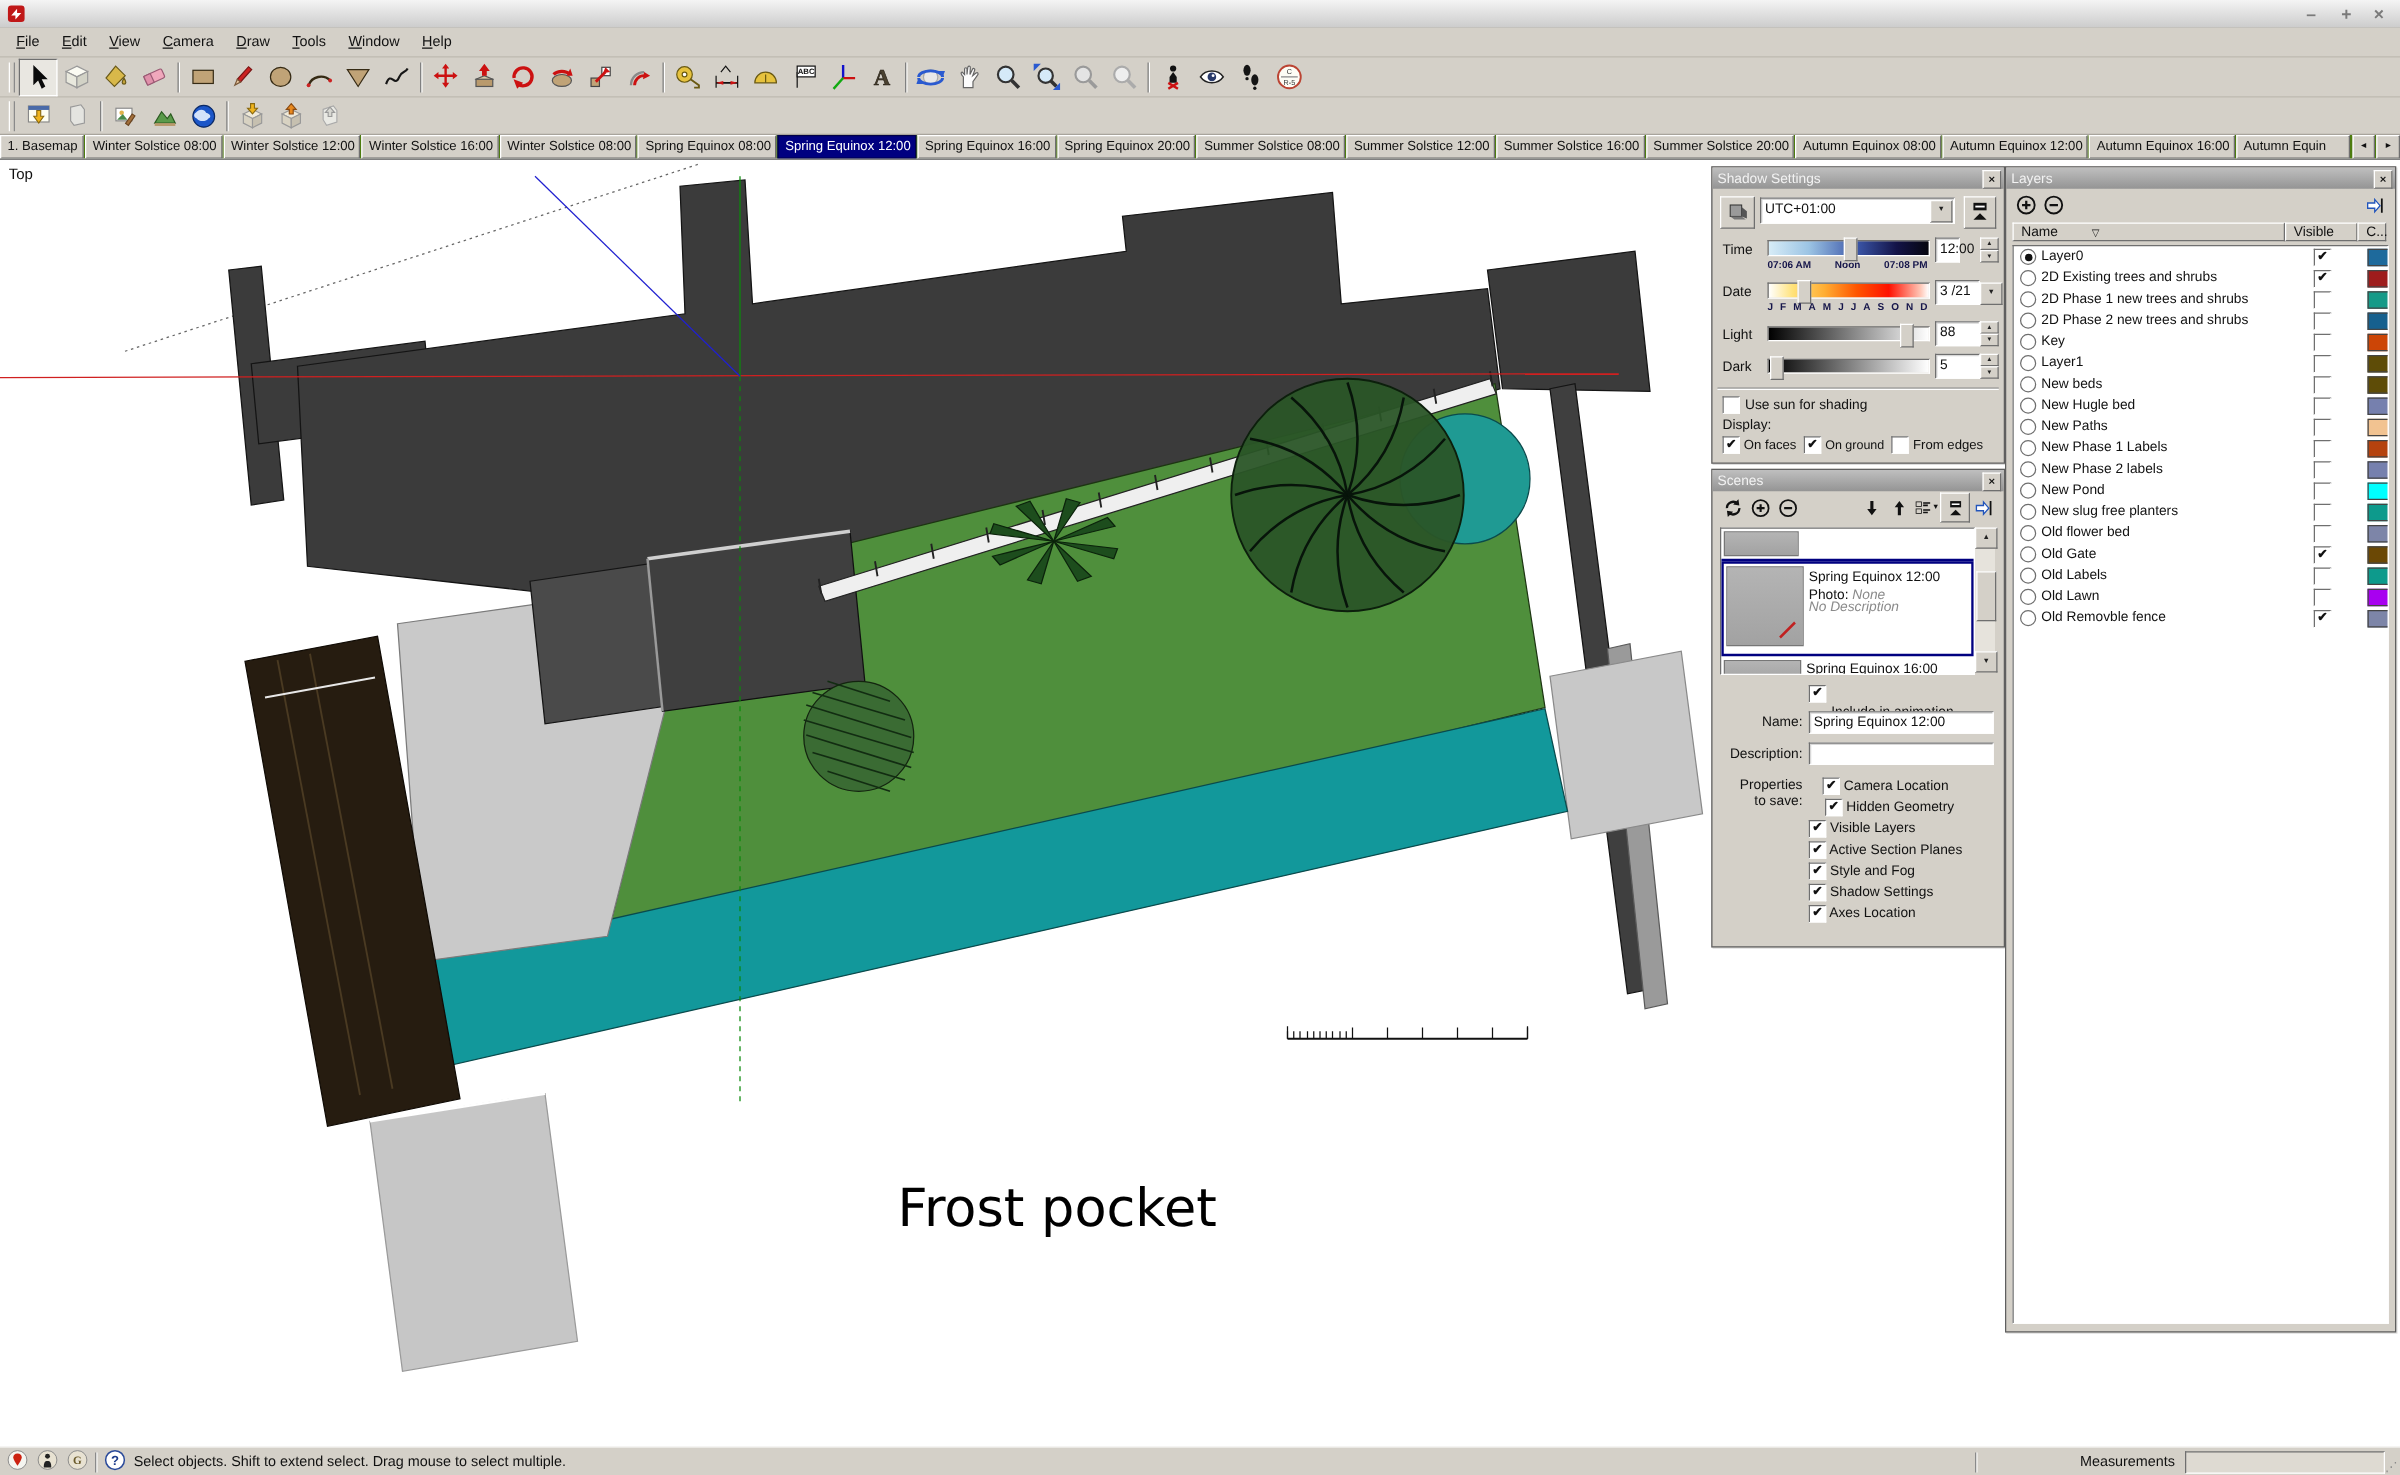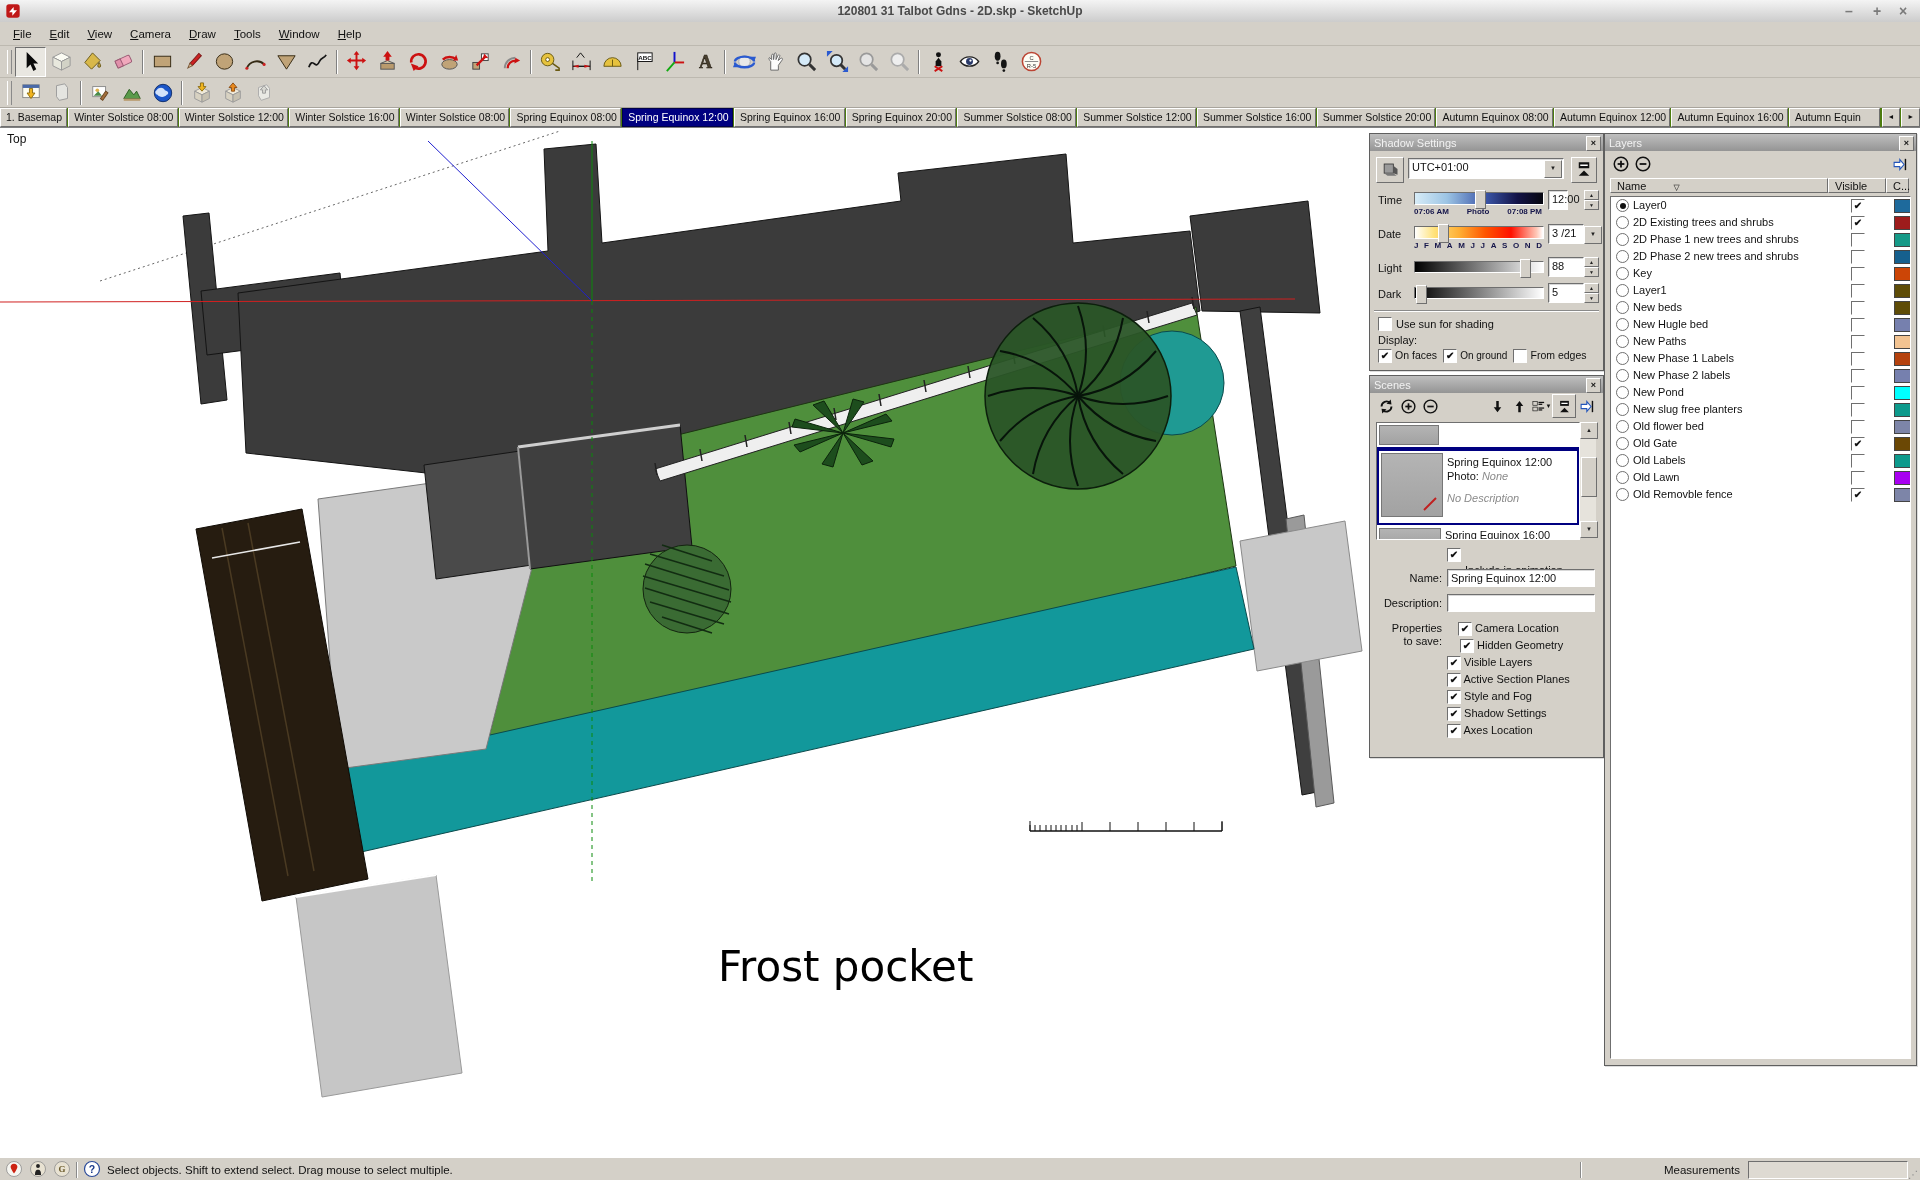--- a/index.html
+++ b/index.html
@@ -84,21 +84,20 @@
   .divider{width:0;height:16px;border-left:1px solid #8a8a8a;border-right:1px solid #fff;margin:0 5px}
 </style>
 </head>
 <body>
 
 <div id="titlebar">
   <svg id="logo" viewBox="0 0 24 24">
     <rect x="2" y="2" width="20" height="20" rx="4" fill="#c01818"></rect>
     <polygon points="6,14 13,6 13,11 18,11 11,19 11,14" fill="#fff"></polygon>
   </svg>
-  <div class="title">120801 31 Talbot Gdns - 2D.skp - SketchUp</div>
   <div class="winbtn" style="right:58px">–</div>
   <div class="winbtn" style="right:30px">+</div>
   <div class="winbtn" style="right:4px">×</div>
 </div>
 
 <div id="menubar">
     <div class="menu-item"><u>F</u>ile</div>
     <div class="menu-item"><u>E</u>dit</div>
     <div class="menu-item"><u>V</u>iew</div>
     <div class="menu-item"><u>C</u>amera</div>
@@ -548,21 +547,21 @@
           <polygon points="12,14 19,21 5,21" fill="#111"></polygon>
         </svg></span>
     </div>
 
   <label class="flab" style="position:absolute;left:8px;top:60px">Time</label>
   <div class="sl-track" id="time-track" style="position:absolute;left:44px;top:58px;width:128px;background:linear-gradient(to right,#d7ecf7,#9cc4e4 25%,#3b56a8 55%,#131347 80%,#06060f)">
     <div class="sl-thumb" style="left: calc(50% - 4px);"></div>
   </div>
   <div class="scale-lab" style="position:absolute;left:44px;top:72px;width:128px" id="time-scale">
       <span>07:06 AM</span>
-      <span>Photo</span>
+      <span>Noon</span>
       <span>07:08 PM</span>
     </div>
   <div class="field" style="position:absolute;left:178px;top:56px;width:20px;height:20px">
     <span>12:00</span></div>
   <div class="spin" style="position:absolute;left:214px;top:56px">
       <div class="raised">▲</div>
       <div class="raised">▼</div>
     </div>
 
   <label class="flab" style="position:absolute;left:8px;top:94px">Date</label>
@@ -692,21 +691,21 @@
       <div class="thumb" style="position:absolute;left:2px;top:2px;width:60px;height:62px">
         <svg width="60" height="62">
             <line x1="42" y1="56" x2="54" y2="44" stroke="#c02020" stroke-width="2"></line>
           </svg>
       </div>
       <div style="position:absolute;left:68px;top:5px;font-size:11px">Spring Equinox 12:00</div>
       <div style="position:absolute;left:68px;top:19px;font-size:11px">
         <span>Photo:</span>
         <i style="color:#8a8a8a">None</i>
       </div>
-      <div style="position:absolute;left:68px;top:41px;font-size:11px;color:#8a8a8a;font-style:italic">No Description</div>
+      <div style="position:absolute;left:68px;top:29px;font-size:11px;color:#8a8a8a;font-style:italic">No Description</div>
     </div>
     <div style="position:relative;height:20px">
       <div class="thumb" style="position:absolute;left:2px;top:3px;width:60px;height:16px"></div>
       <div style="position:absolute;left:68px;top:4px;font-size:11px">Spring Equinox 16:00</div>
     </div>
   </div>
   <div id="scene-scroll">
     <div class="sbtn raised">▲</div>
     <div class="raised" style="width:14px;height:38px;margin:18px 0 0 1px"></div>
     <div class="sbtn raised" style="position:absolute;bottom:0">▼</div>

